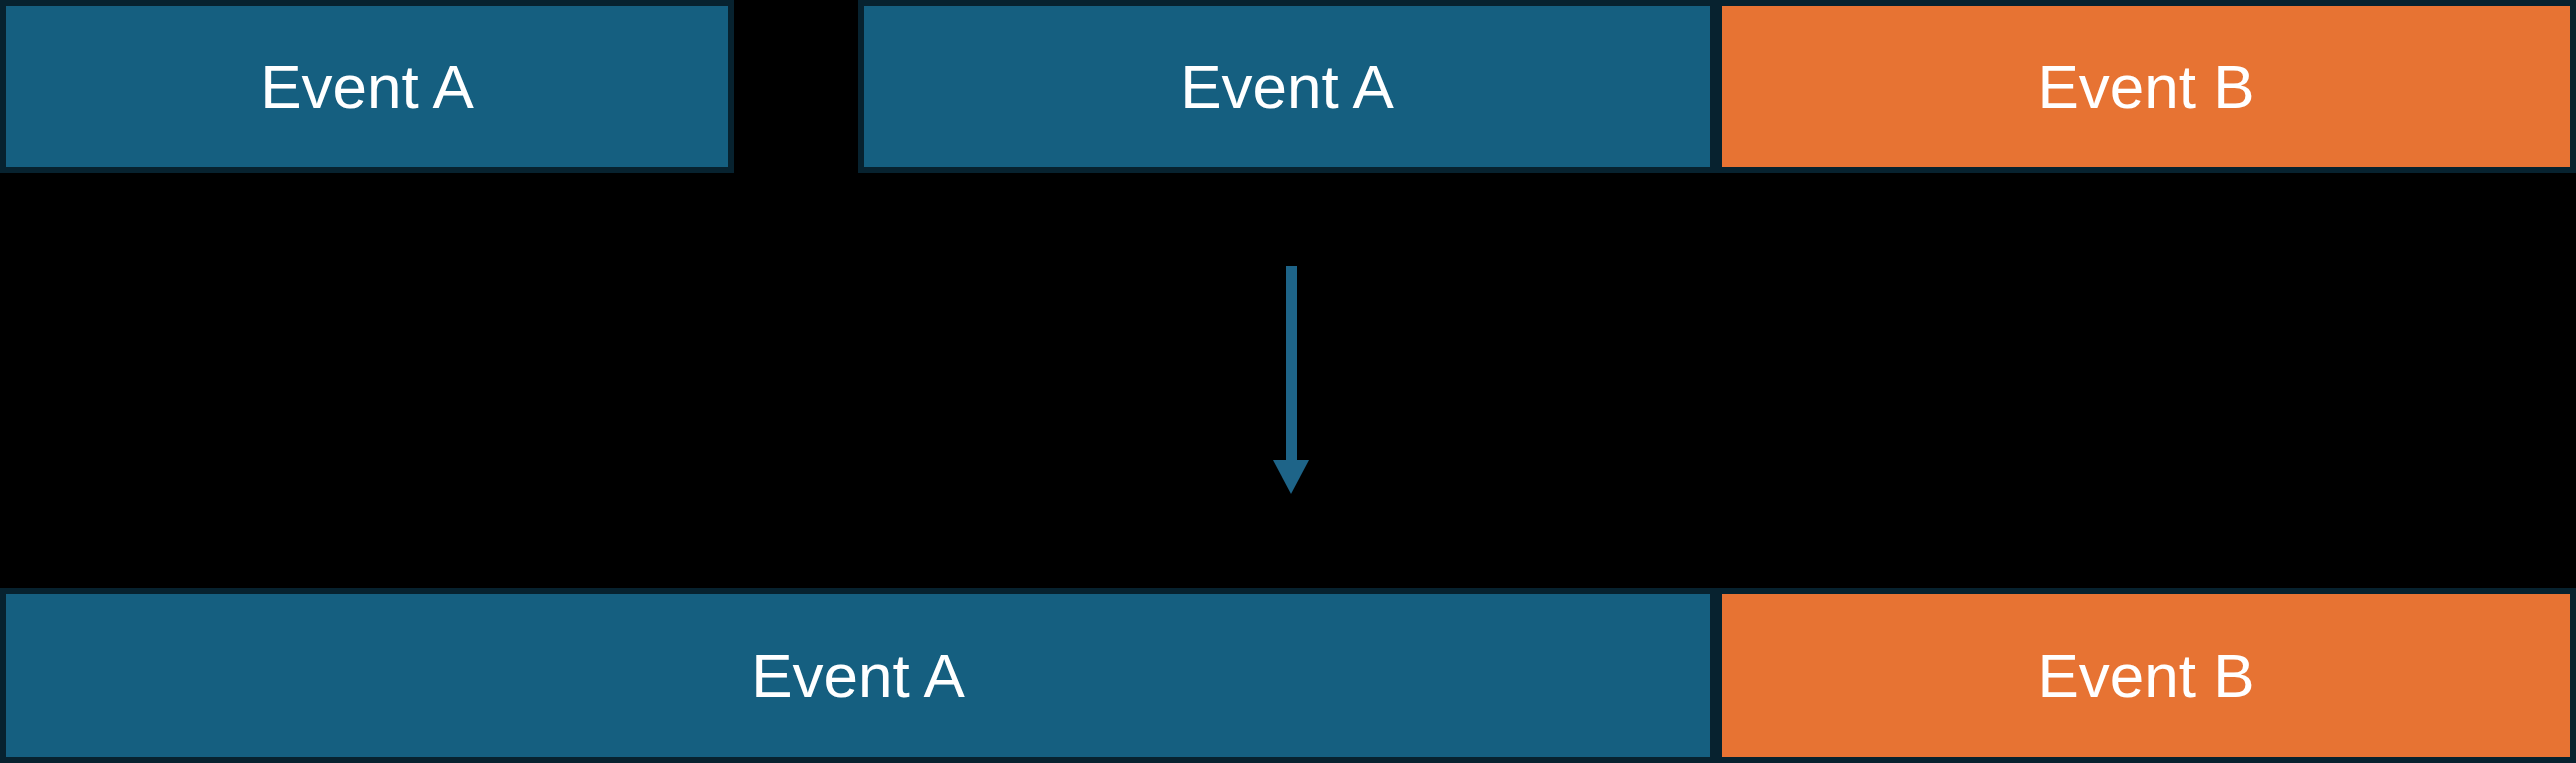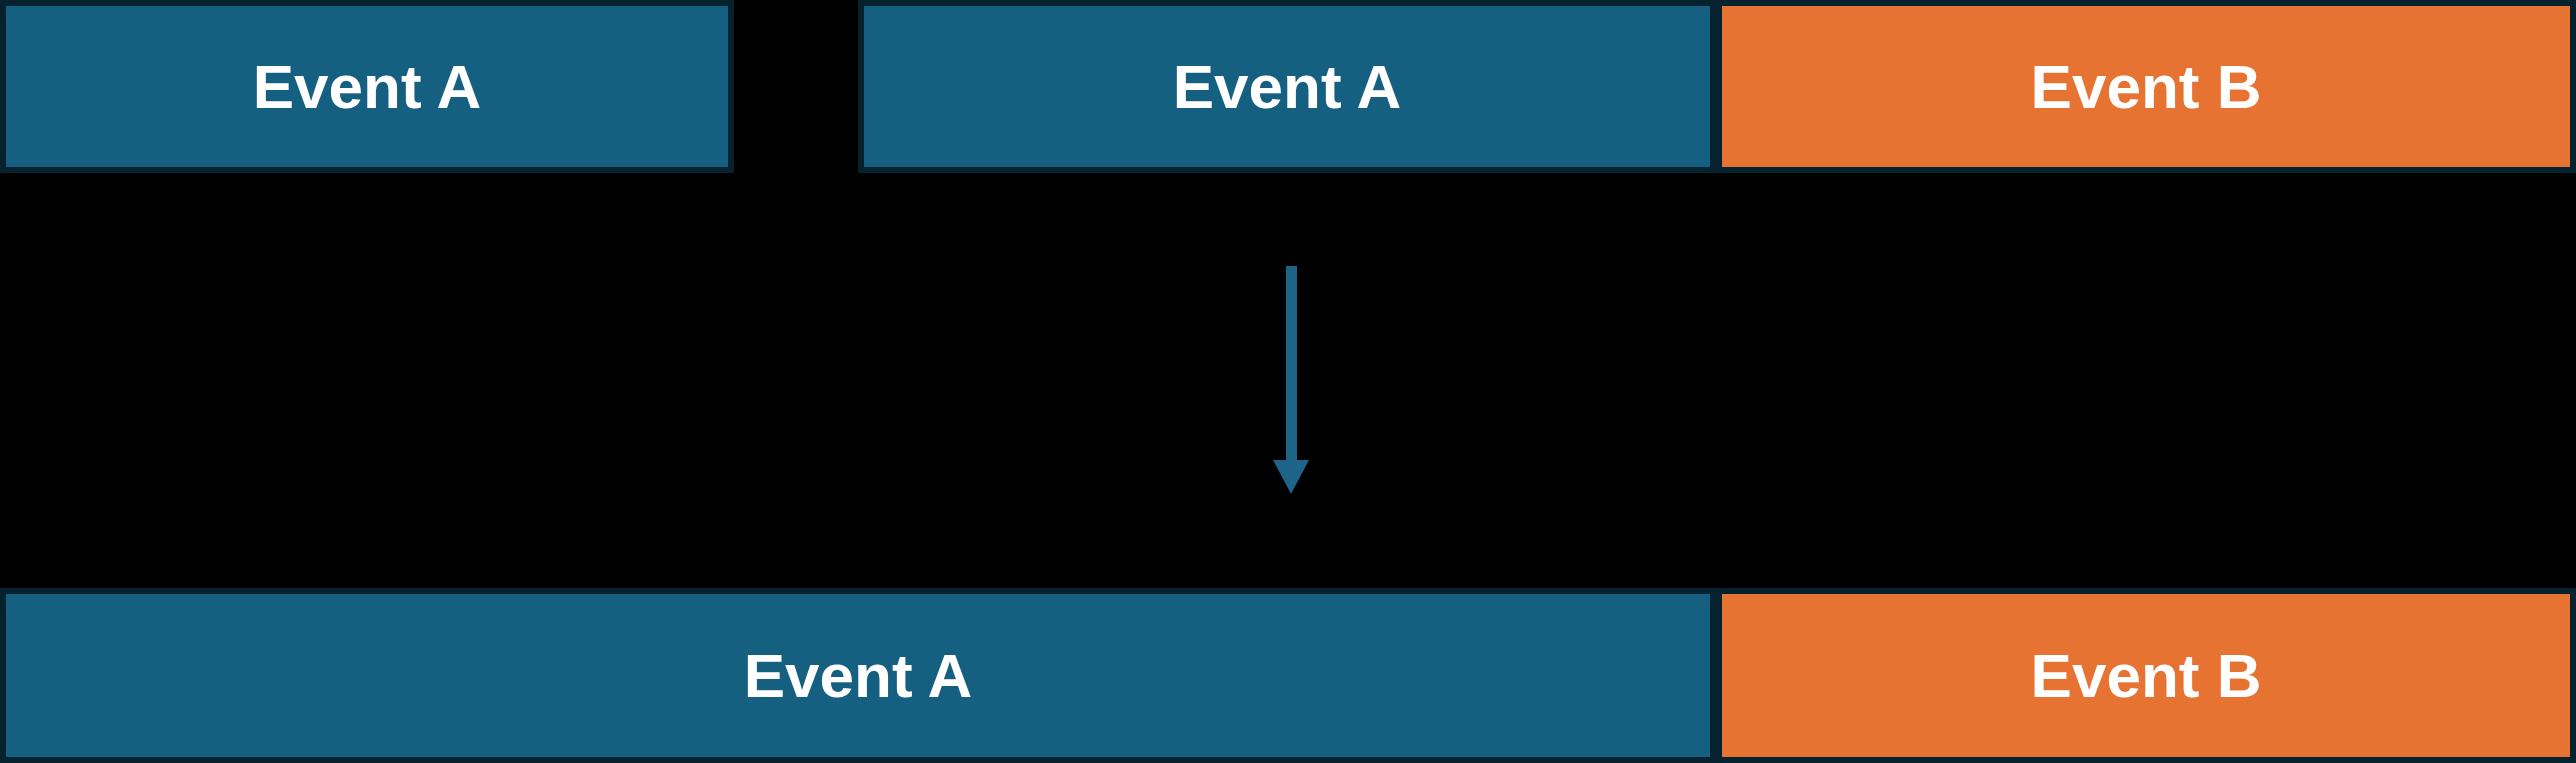--- a/index.html
+++ b/index.html
@@ -19,21 +19,21 @@
     position: absolute;
     box-sizing: border-box;
     border: 6px solid #07222F;
     display: flex;
     align-items: center;
     justify-content: center;
   }
   .event-box .event-label {
     color: #FFFFFF;
     font-size: 62px;
-    font-weight: 700;
+    font-weight: 400;
     line-height: 1;
     white-space: nowrap;
   }
   .fill-a { background: #155F80; }
   .fill-b { background: #E77333; align-items: center; }
 
   
   #top-a1 { left: 0;     top: 0; width: 734px;  height: 173px; }
   #top-a2 { left: 858px;  top: 0; width: 858px;  height: 173px; }
   #top-b1 { left: 1716px; top: 0; width: 860px; height: 173px; }

